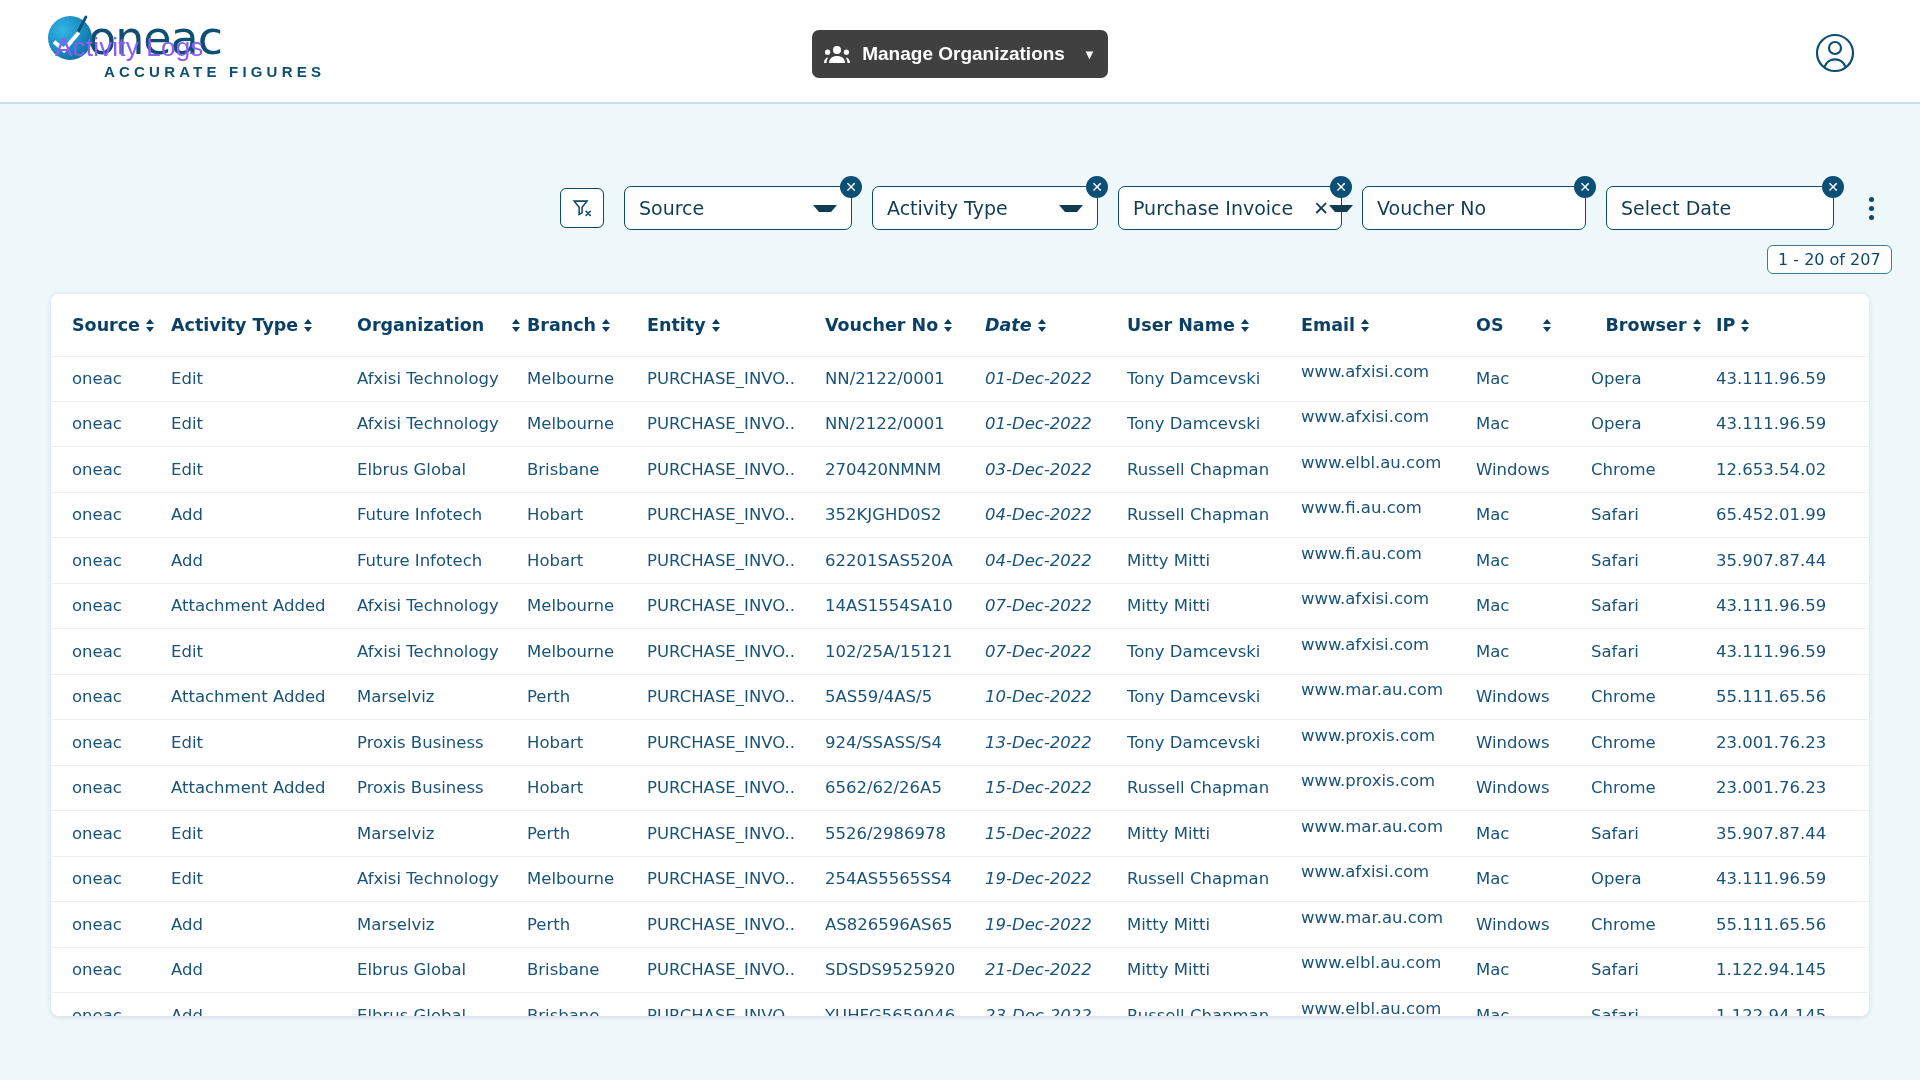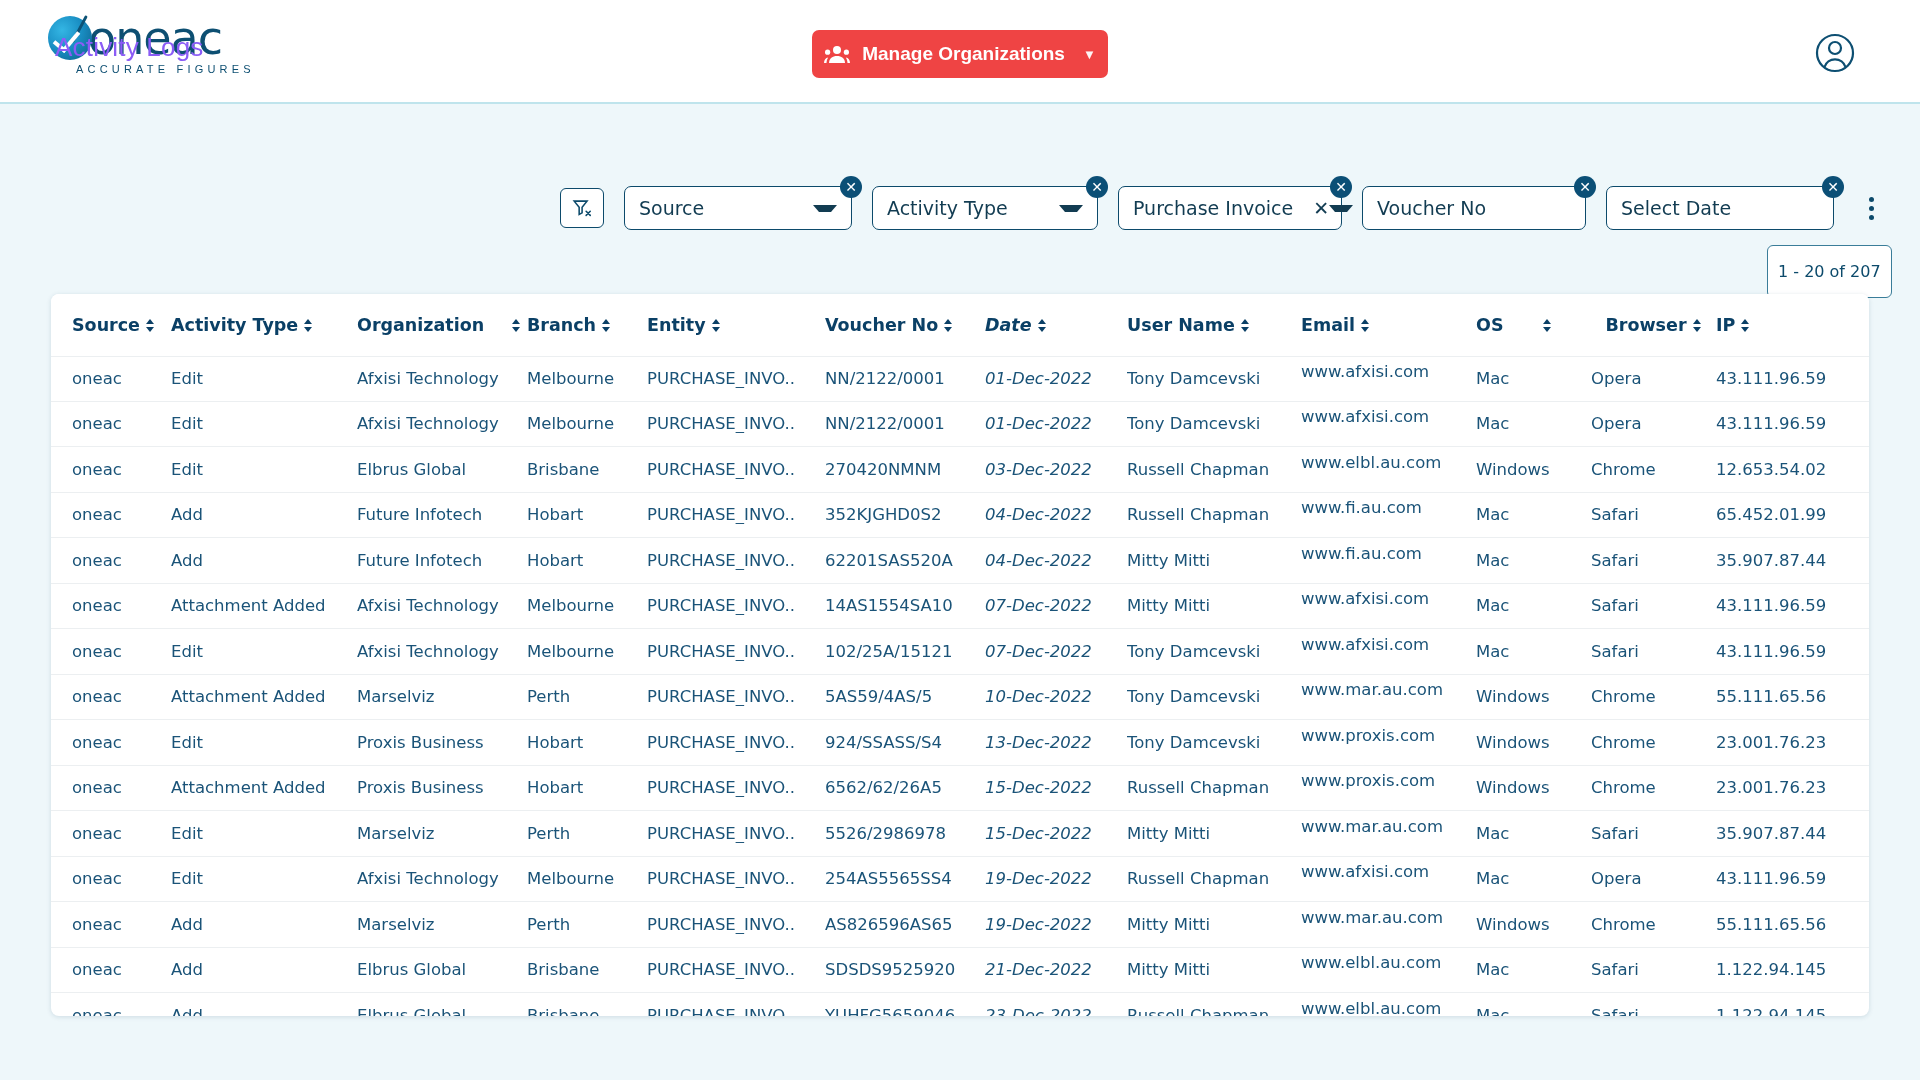--- a/index.html
+++ b/index.html
@@ -42,28 +42,28 @@
     width: 3px; height: 30px; background: #0d5275;
     transform: rotate(28deg);
     border-radius: 2px;
   }
   .logo-text {
     font-size: 46px; font-weight: 400; letter-spacing: -1px;
     color: #0d4f72; line-height: 44px;
     font-family: "DejaVu Sans", sans-serif;
   }
   .logo-tagline {
-    font-size: 11px; letter-spacing: 4.2px; color: #0d4f72;
-    margin-left: 28px; margin-top: 3px; font-weight: 400;
+    font-size: 15px; letter-spacing: 4.2px; color: #0d4f72;
+    margin-left: 56px; margin-top: 3px; font-weight: 700;
   }
 
   .manage-btn {
     position: absolute; left: 812px; top: 30px;
     width: 296px; height: 48px; border-radius: 7px;
-    background: #ef4444; color: #ffffff; border: none;
+    background: #404040; color: #ffffff; border: none;
     display: flex; align-items: center; justify-content: center;
     gap: 12px; cursor: pointer;
     font-size: 19px; font-weight: 700;
     font-family: "Liberation Sans", sans-serif;
   }
   .manage-btn .chev { margin-left: 6px; font-size: 13px; opacity: .95; }
   .people-icon { width: 26px; height: 20px; display: block; }
 
   .avatar-btn {
     position: absolute; left: 1811px; top: 29px;
@@ -130,21 +130,21 @@
     width: 26px; height: 40px; background: none; border: none;
     cursor: pointer; display: flex; flex-direction: column;
     align-items: center; justify-content: center; gap: 4px;
     margin-left: 4px;
   }
   .kebab i { width: 5px; height: 5px; border-radius: 50%; background: #0c4a6b; display: block; }
 
   .count-pill {
     position: absolute; left: 1767px; top: 245px;
     border: 1.5px solid #3a7d99; border-radius: 6px;
-    background: #ffffff; padding: 16px 10px;
+    background: #ffffff; padding: 4px 10px;
     font-size: 16px; color: #0c4a6b;
     font-family: "DejaVu Sans", sans-serif;
   }
 
   
   .card {
     position: absolute; left: 51px; top: 294px;
     width: 1818px; height: 722px;
     background: #ffffff; border-radius: 8px;
     box-shadow: 0 1px 5px rgba(10,60,90,.14);

